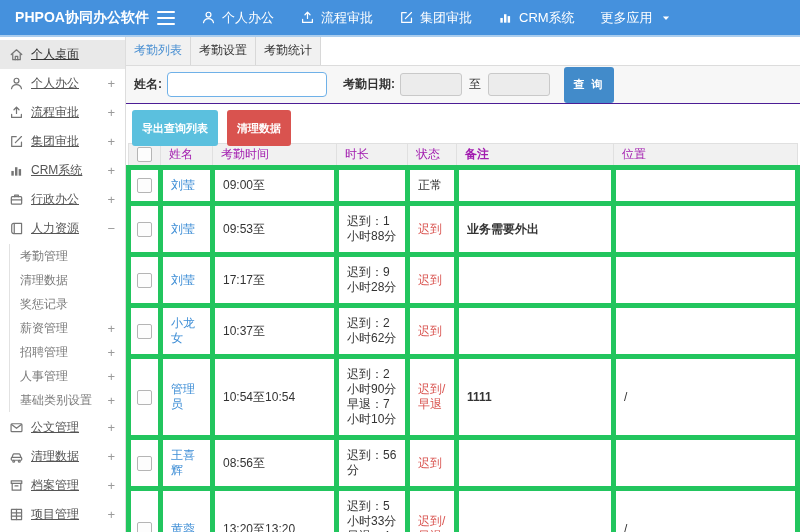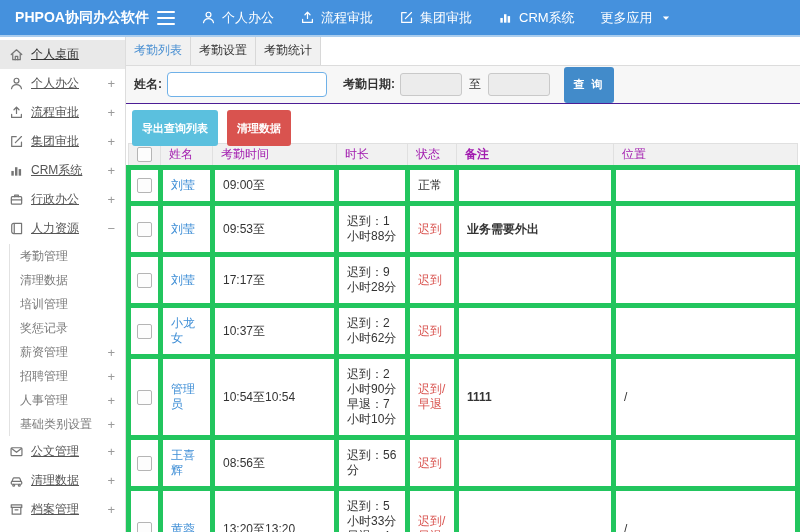--- a/index.html
+++ b/index.html
@@ -198,23 +198,20 @@
         <span class="suffix">−</span>
       </div>
       <div class="subnav">
         <div class="sub-item">
           <span class="lbl">考勤管理</span>
         </div>
         <div class="sub-item">
           <span class="lbl">清理数据</span>
         </div>
         <div class="sub-item">
-          <span class="lbl">培训管理</span>
-        </div>
-        <div class="sub-item">
           <span class="lbl">奖惩记录</span>
         </div>
         <div class="sub-item">
           <span class="lbl">薪资管理</span>
           <span class="suffix">+</span>
         </div>
         <div class="sub-item">
           <span class="lbl">招聘管理</span>
           <span class="suffix">+</span>
         </div>

